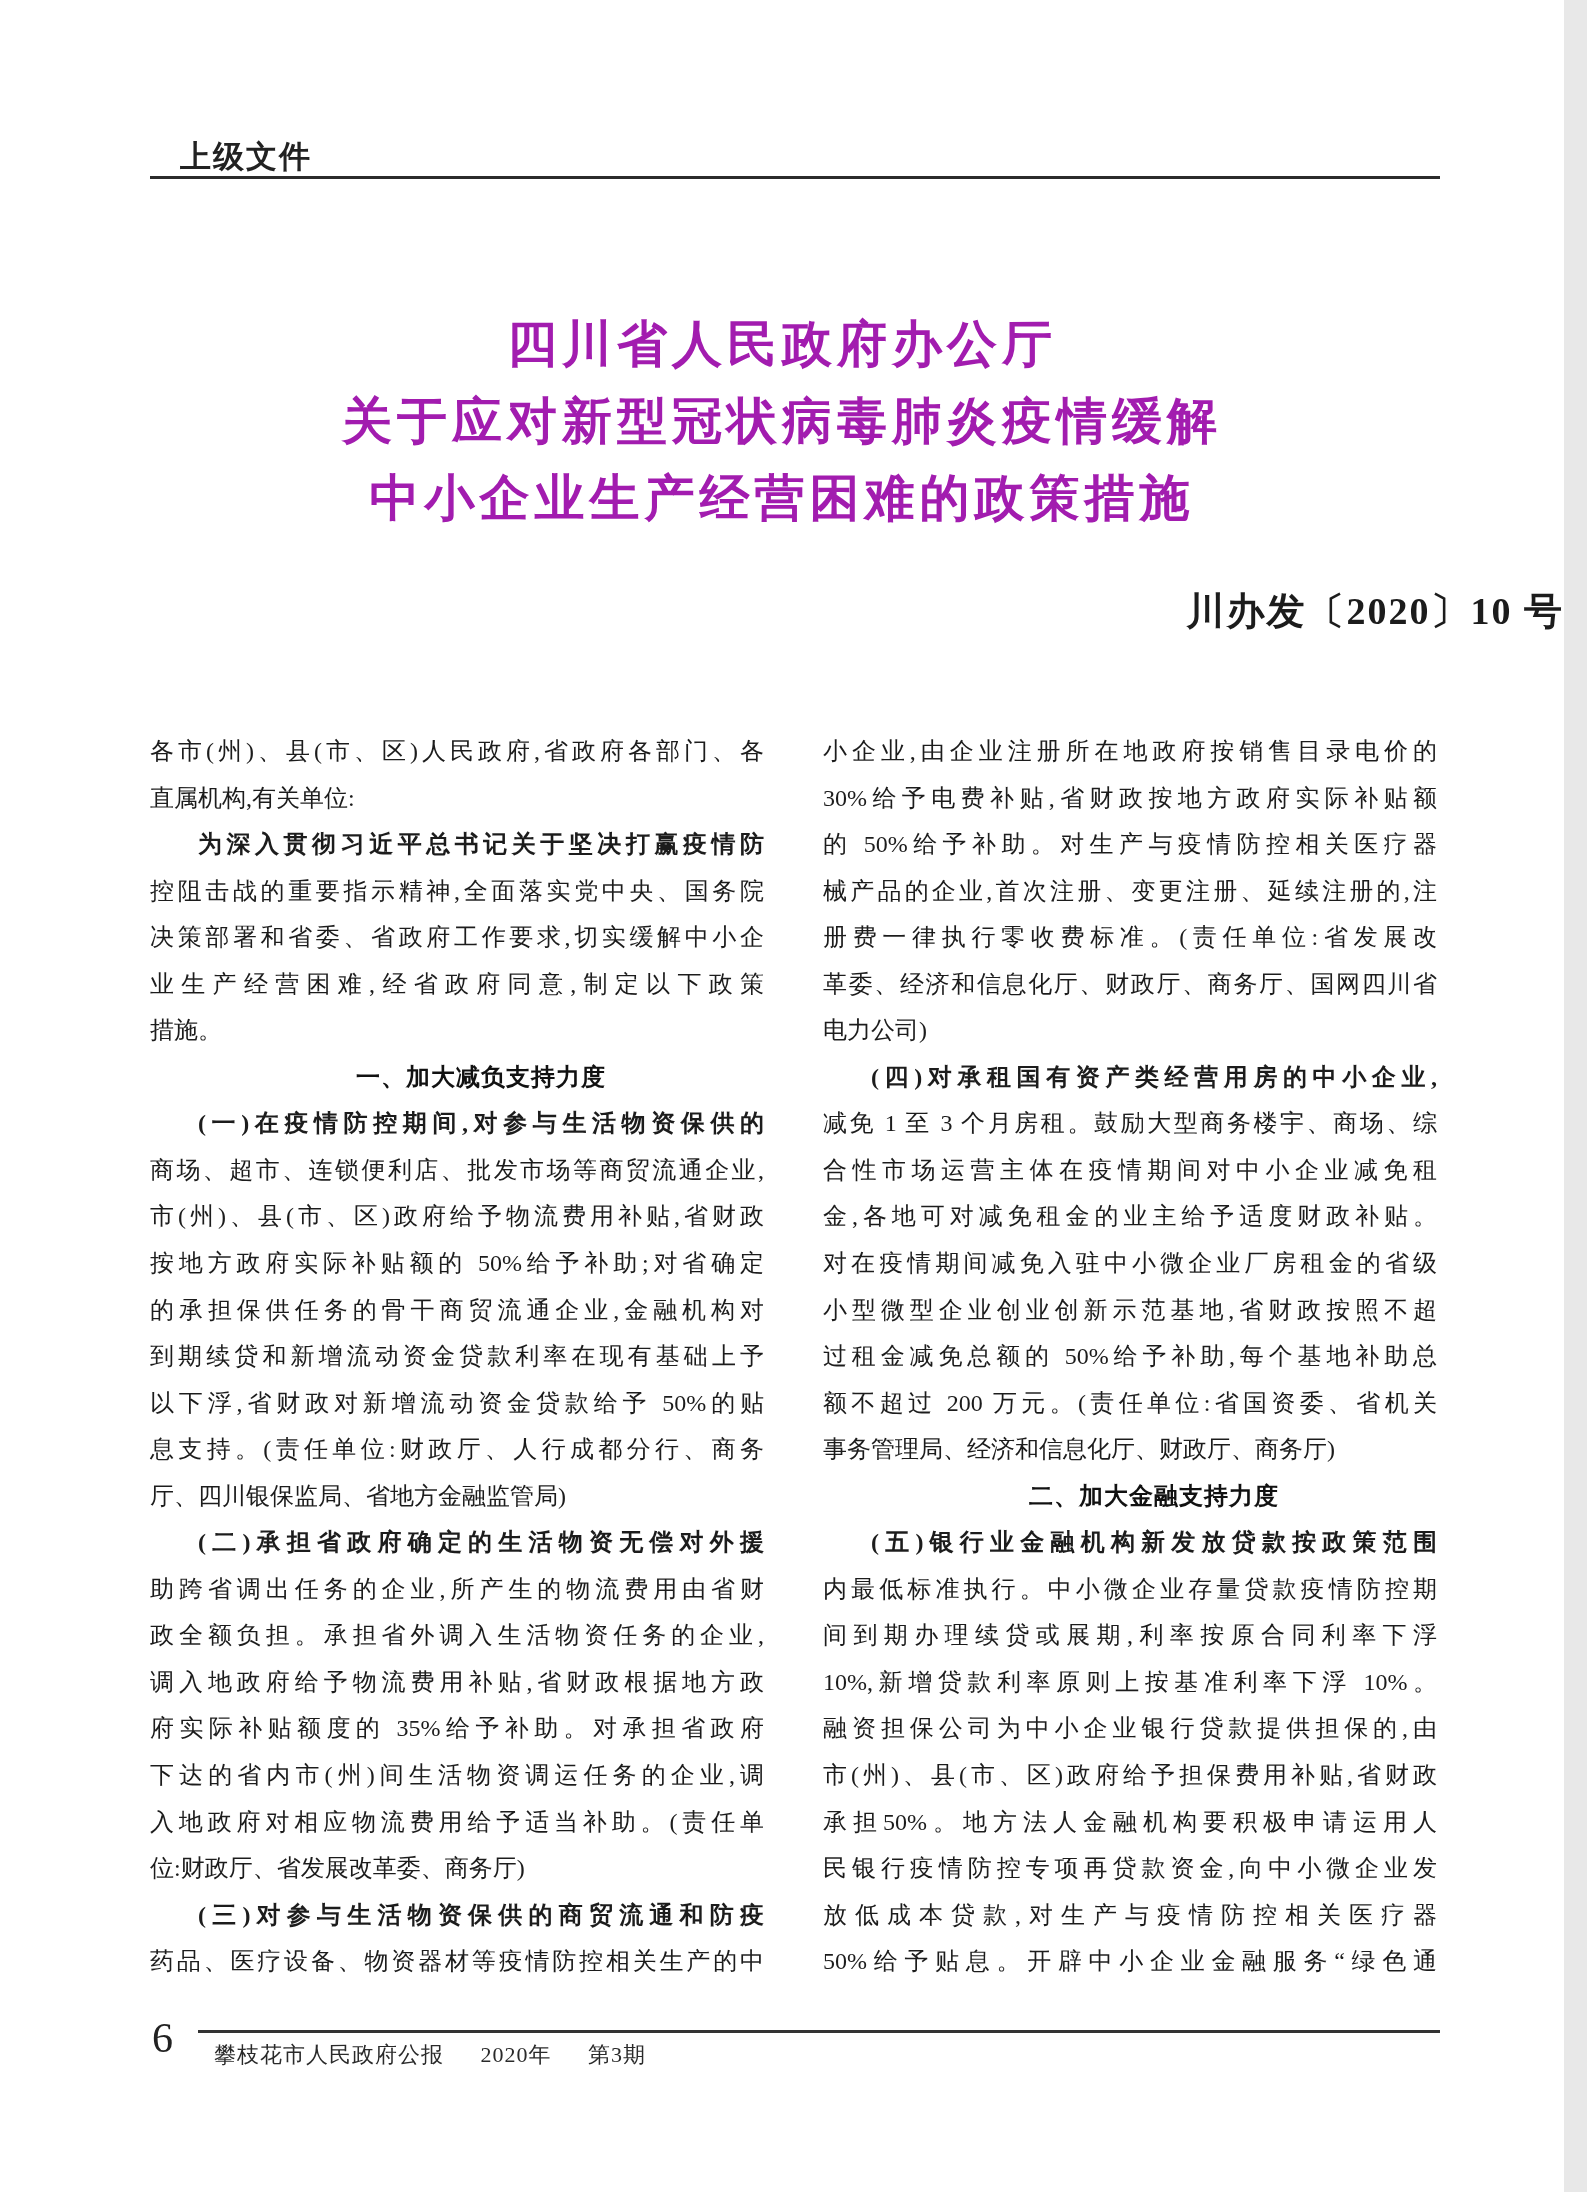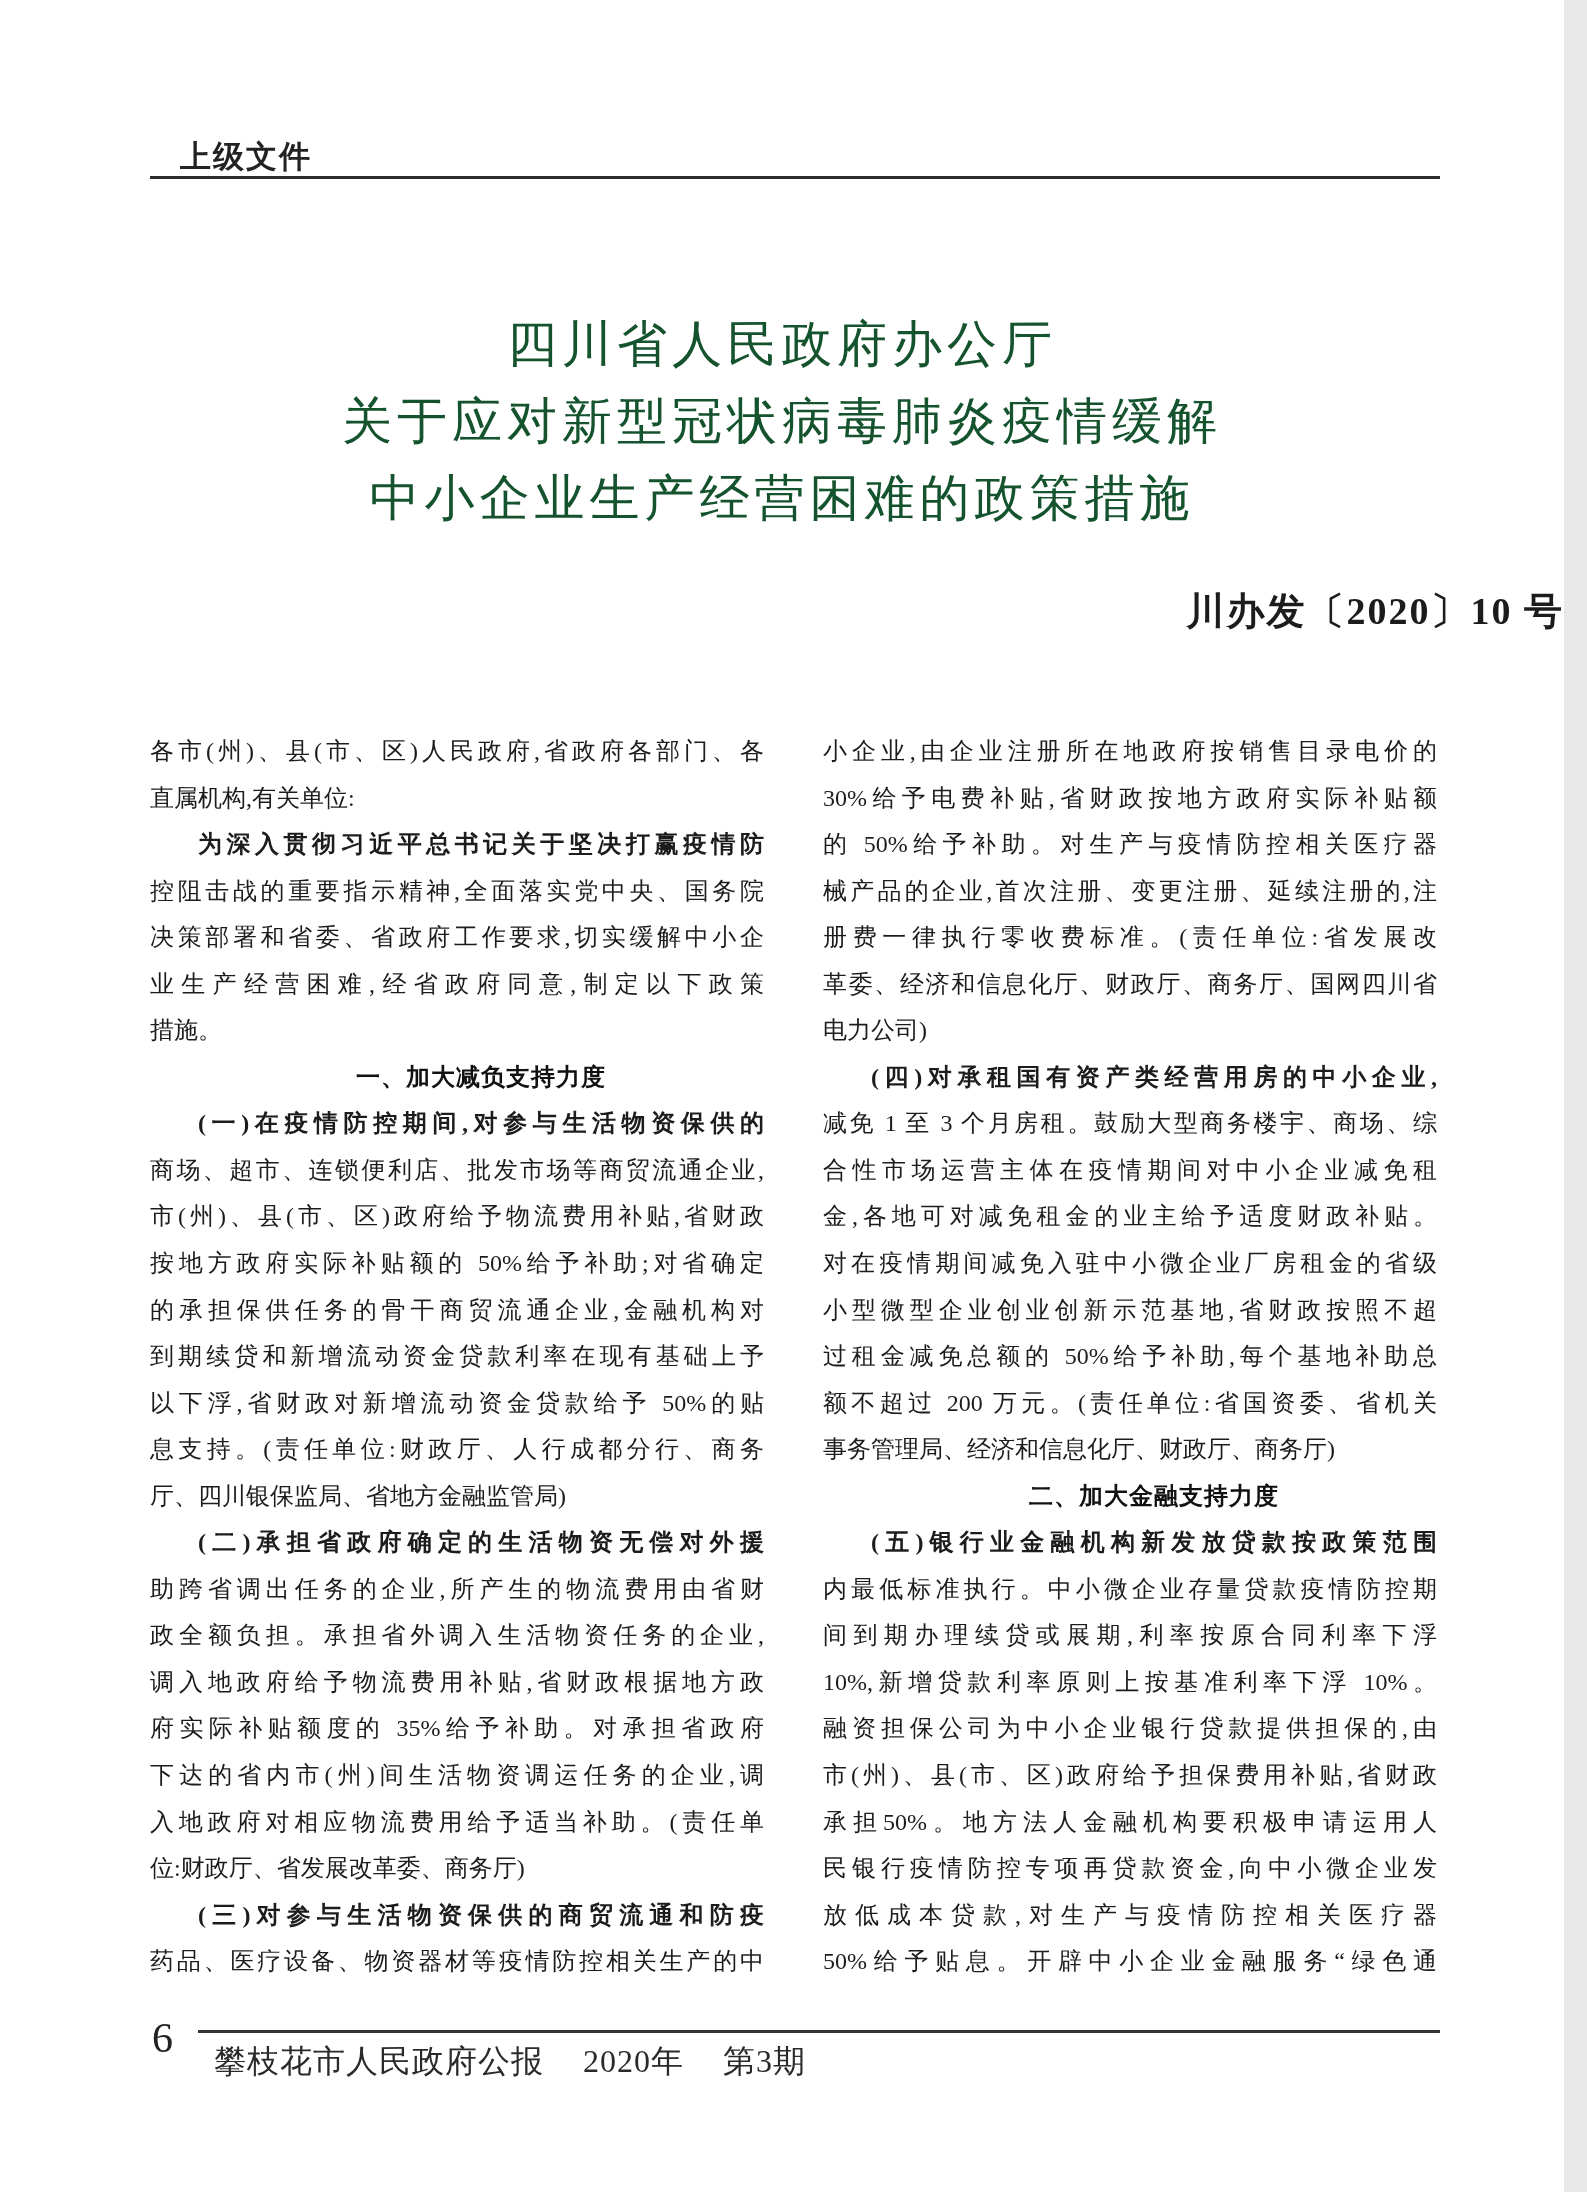--- a/index.html
+++ b/index.html
@@ -18,22 +18,22 @@
     font-weight:bold;font-size:31px;color:#222;
     letter-spacing:2px;
   }
   .doc-header-rule{
     position:absolute;left:150px;top:176px;
     width:1290px;height:3px;background:#2b2b2b;
   }
   
   .doc-title{
     position:absolute;left:0;top:306px;width:100%;
-    text-align:center;font-weight:normal;font-size:50px;
-    line-height:77px;letter-spacing:5px;color:#14532d;
+    text-align:center;font-weight:bold;font-size:50px;
+    line-height:77px;letter-spacing:5px;color:#a21caf;
   }
   .doc-number{
     position:absolute;left:0;top:586px;width:100%;
     text-align:right;font-size:38px;color:#1c1c1c;
     letter-spacing:2px;
     font-weight:bold;
   }
   
   .col{
     position:absolute;top:728px;width:614px;
@@ -61,21 +61,21 @@
   .footer-pagenum{
     position:absolute;left:152px;top:2014px;
     font-size:42px;color:#222;
   }
   .footer-rule{
     position:absolute;left:198px;top:2030px;
     width:1242px;height:3px;background:#333;
   }
   .footer-text{
     position:absolute;left:214px;top:2040px;
-    font-size:32px;color:#2a2a2a;letter-spacing:1px;
+    font-size:22px;color:#2a2a2a;letter-spacing:1px;
   }
   .footer-text span{display:inline-block;margin-right:30px;}
 </style>
 </head>
 <body>
 
 <div class="page">
 
   <div class="doc-header-label">上级文件</div>
   <div class="doc-header-rule"></div>

